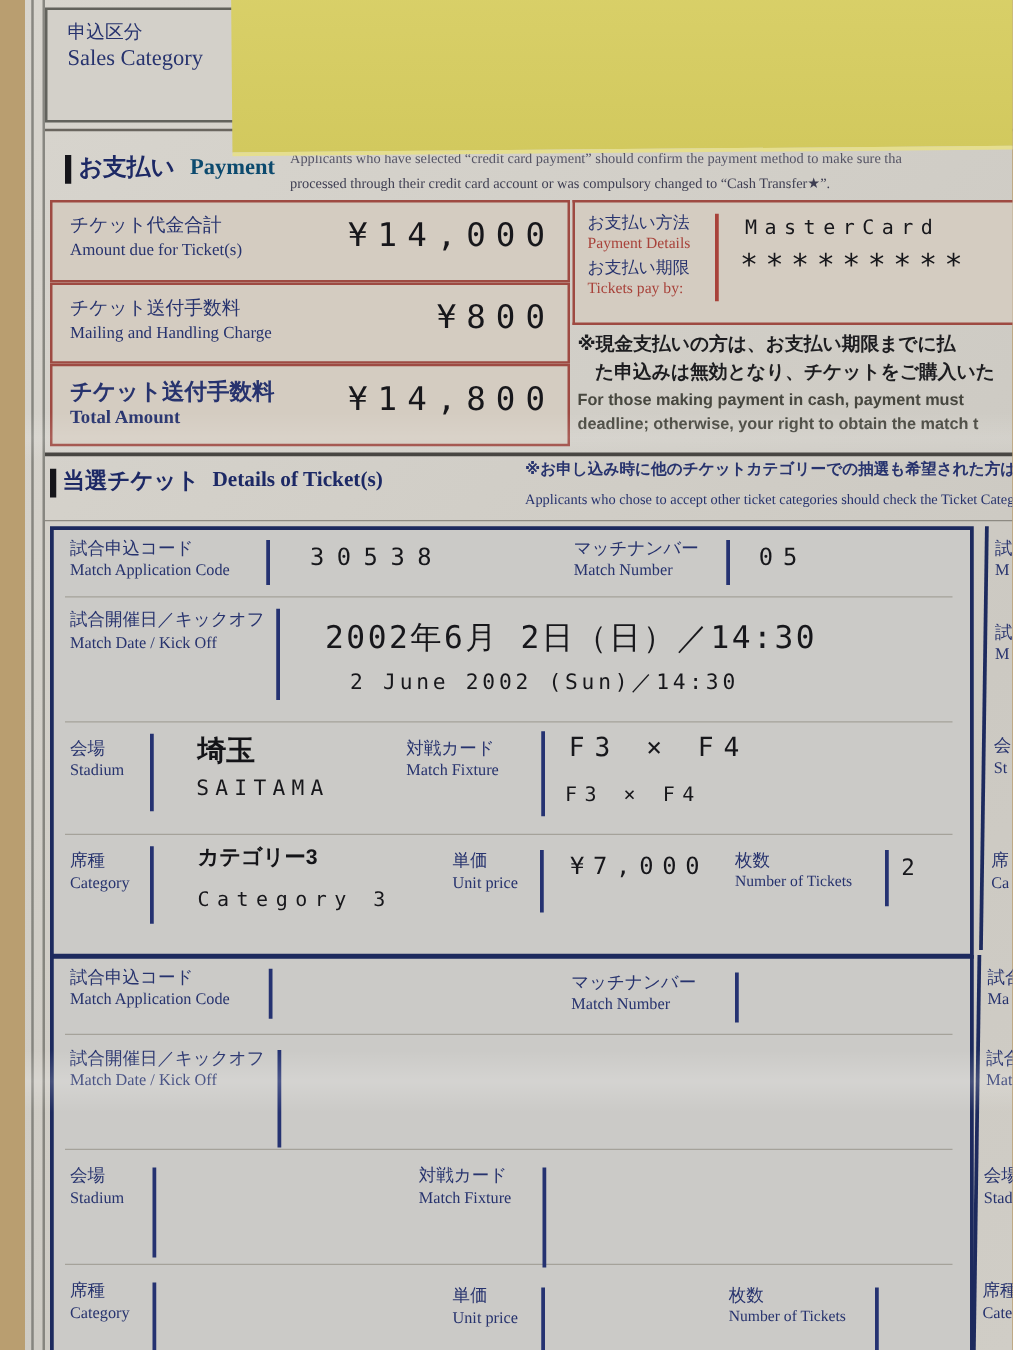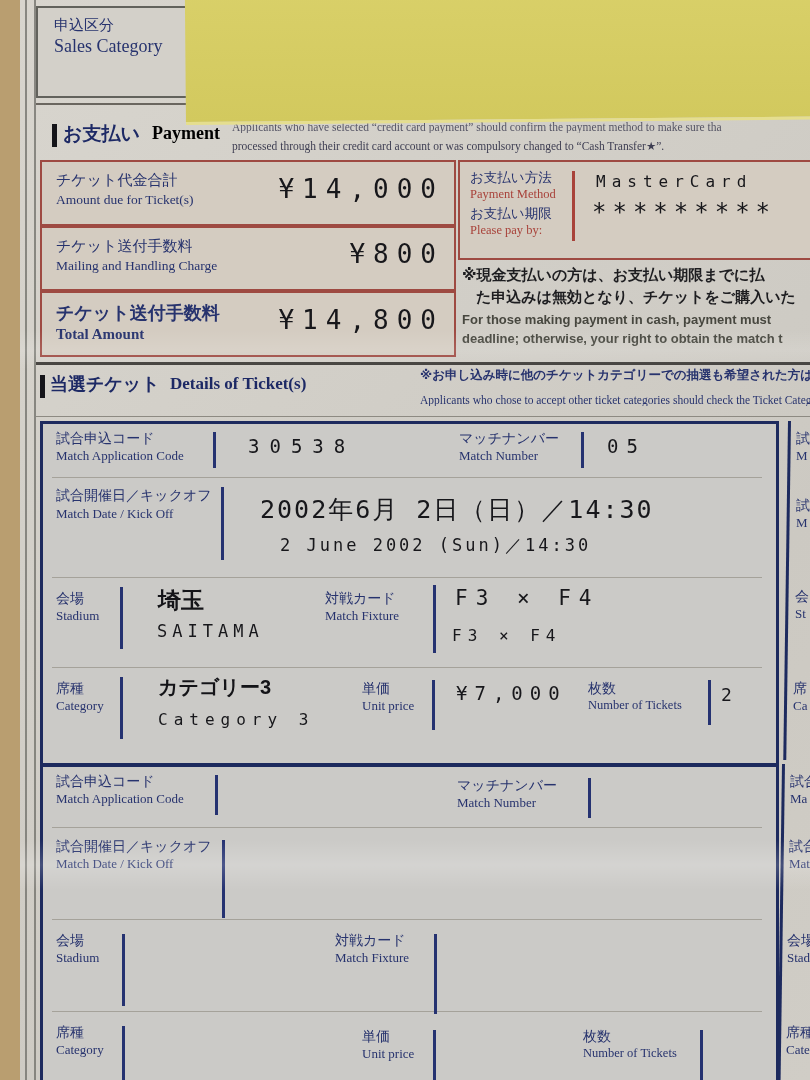--- a/index.html
+++ b/index.html
@@ -53,21 +53,21 @@
   <div class="outer-border"></div>
 
   <div class="sales-box">
     <div class="abs jp" style="left:16px;top:8px;font-size:15px;">申込区分</div>
     <div class="abs en" style="left:16px;top:28px;font-size:18px;">Sales Category</div>
   </div>
 
   <div class="pay-section-line"></div>
   <div class="hdr-bar" style="left:52px;top:124px;height:23px;"></div>
   <div class="abs jp" style="left:63px;top:121px;font-size:19px;font-weight:bold;color:#1d2965;">お支払い</div>
-  <div class="abs en" style="left:152px;top:123px;font-size:18px;font-weight:bold;color:#000000;">Payment</div>
+  <div class="abs en" style="left:152px;top:123px;font-size:18px;font-weight:bold;color:#0c4a6e;">Payment</div>
   <div class="abs en clip" style="left:232px;top:121px;width:578px;font-size:11.5px;color:#3e3e52;opacity:.85;">Applicants who have selected “credit card payment” should confirm the payment method to make sure tha</div>
   <div class="abs en clip" style="left:232px;top:139px;width:578px;font-size:11.5px;color:#3e3e52;">processed through their credit card account or was compulsory changed to “Cash Transfer★”.</div>
 
   <div class="amount-row" style="top:160px;height:62px;">
     <div class="abs jp" style="left:14px;top:9px;font-size:15px;">チケット代金合計</div>
     <div class="abs en" style="left:14px;top:30px;font-size:13.5px;">Amount due for Ticket(s)</div>
     <div class="abs val" style="right:10px;top:12px;font-size:26px;letter-spacing:8px;">¥14,000</div>
   </div>
   <div class="amount-row" style="top:226px;height:61px;">
     <div class="abs jp" style="left:14px;top:9px;font-size:15px;">チケット送付手数料</div>
@@ -75,23 +75,23 @@
     <div class="abs val" style="right:10px;top:11px;font-size:26px;letter-spacing:8px;">¥800</div>
   </div>
   <div class="amount-row" style="top:291px;height:62px;">
     <div class="abs jp" style="left:14px;top:8px;font-size:18px;font-weight:bold;">チケット送付手数料</div>
     <div class="abs en" style="left:14px;top:33px;font-size:15px;font-weight:bold;">Total Amount</div>
     <div class="abs val" style="right:10px;top:12px;font-size:26px;letter-spacing:8px;">¥14,800</div>
   </div>
 
   <div class="method-box"></div>
   <div class="abs jp" style="left:470px;top:169px;font-size:13.5px;">お支払い方法</div>
-  <div class="abs en redtxt" style="left:470px;top:187px;font-size:12.5px;">Payment Method</div>
+  <div class="abs en redtxt" style="left:470px;top:187px;font-size:12.5px;">Payment Details</div>
   <div class="abs jp" style="left:470px;top:205px;font-size:13.5px;">お支払い期限</div>
-  <div class="abs en redtxt" style="left:470px;top:223px;font-size:12.5px;">Please pay by:</div>
+  <div class="abs en redtxt" style="left:470px;top:223px;font-size:12.5px;">Tickets pay by:</div>
   <div class="vbar" style="left:572px;top:171px;height:70px;background:#a8423a;"></div>
   <div class="abs val clip" style="left:596px;top:172px;width:214px;font-size:16px;letter-spacing:6px;">MasterCard</div>
   <div class="abs val clip" style="left:592px;top:198px;width:218px;font-size:24px;letter-spacing:6px;">*********</div>
 
   <div class="abs jp clip" style="left:462px;top:266px;width:348px;font-size:15px;font-weight:bold;color:#1d1d20;">※現金支払いの方は、お支払い期限までに払</div>
   <div class="abs jp clip" style="left:476px;top:288px;width:334px;font-size:15px;font-weight:bold;color:#1d1d20;">た申込みは無効となり、チケットをご購入いた</div>
   <div class="abs clip" style="left:462px;top:312px;width:352px;font-size:13px;font-weight:bold;color:#47473f;">For those making payment in cash, payment must</div>
   <div class="abs clip" style="left:462px;top:331px;width:348px;font-size:13px;font-weight:bold;color:#47473f;">deadline; otherwise, your right to obtain the match t</div>
 
   <div class="details-topline"></div>
@@ -129,21 +129,21 @@
   <div class="abs val" style="left:157px;top:621px;font-size:17px;letter-spacing:5px;">SAITAMA</div>
   <div class="abs jp" style="left:325px;top:590px;font-size:14px;">対戦カード</div>
   <div class="abs en" style="left:325px;top:608px;font-size:13px;">Match Fixture</div>
   <div class="vbar" style="left:433px;top:585px;height:68px;"></div>
   <div class="abs val" style="left:455px;top:586px;font-size:21px;letter-spacing:8px;">F3 × F4</div>
   <div class="abs val" style="left:452px;top:626px;font-size:16px;letter-spacing:6px;">F3 × F4</div>
 
   <div class="abs jp" style="left:56px;top:680px;font-size:14px;">席種</div>
   <div class="abs en" style="left:56px;top:698px;font-size:13px;">Category</div>
   <div class="vbar" style="left:120px;top:677px;height:62px;"></div>
-  <div class="abs jp" style="left:158px;top:674px;font-size:20px;font-weight:bold;color:#141418;">カテゴリー3</div>
+  <div class="abs jp" style="left:158px;top:674px;font-size:17px;font-weight:bold;color:#141418;">カテゴリー3</div>
   <div class="abs val" style="left:158px;top:710px;font-size:16px;letter-spacing:6px;">Category 3</div>
   <div class="abs jp" style="left:362px;top:680px;font-size:14px;">単価</div>
   <div class="abs en" style="left:362px;top:698px;font-size:13px;">Unit price</div>
   <div class="vbar" style="left:432px;top:680px;height:50px;"></div>
   <div class="abs val" style="left:456px;top:682px;font-size:19px;letter-spacing:7px;">¥7,000</div>
   <div class="abs jp" style="left:588px;top:680px;font-size:14px;">枚数</div>
   <div class="abs en" style="left:588px;top:698px;font-size:12.5px;">Number of Tickets</div>
   <div class="vbar" style="left:708px;top:680px;height:45px;"></div>
   <div class="abs val" style="left:721px;top:684px;font-size:18px;">2</div>
 

